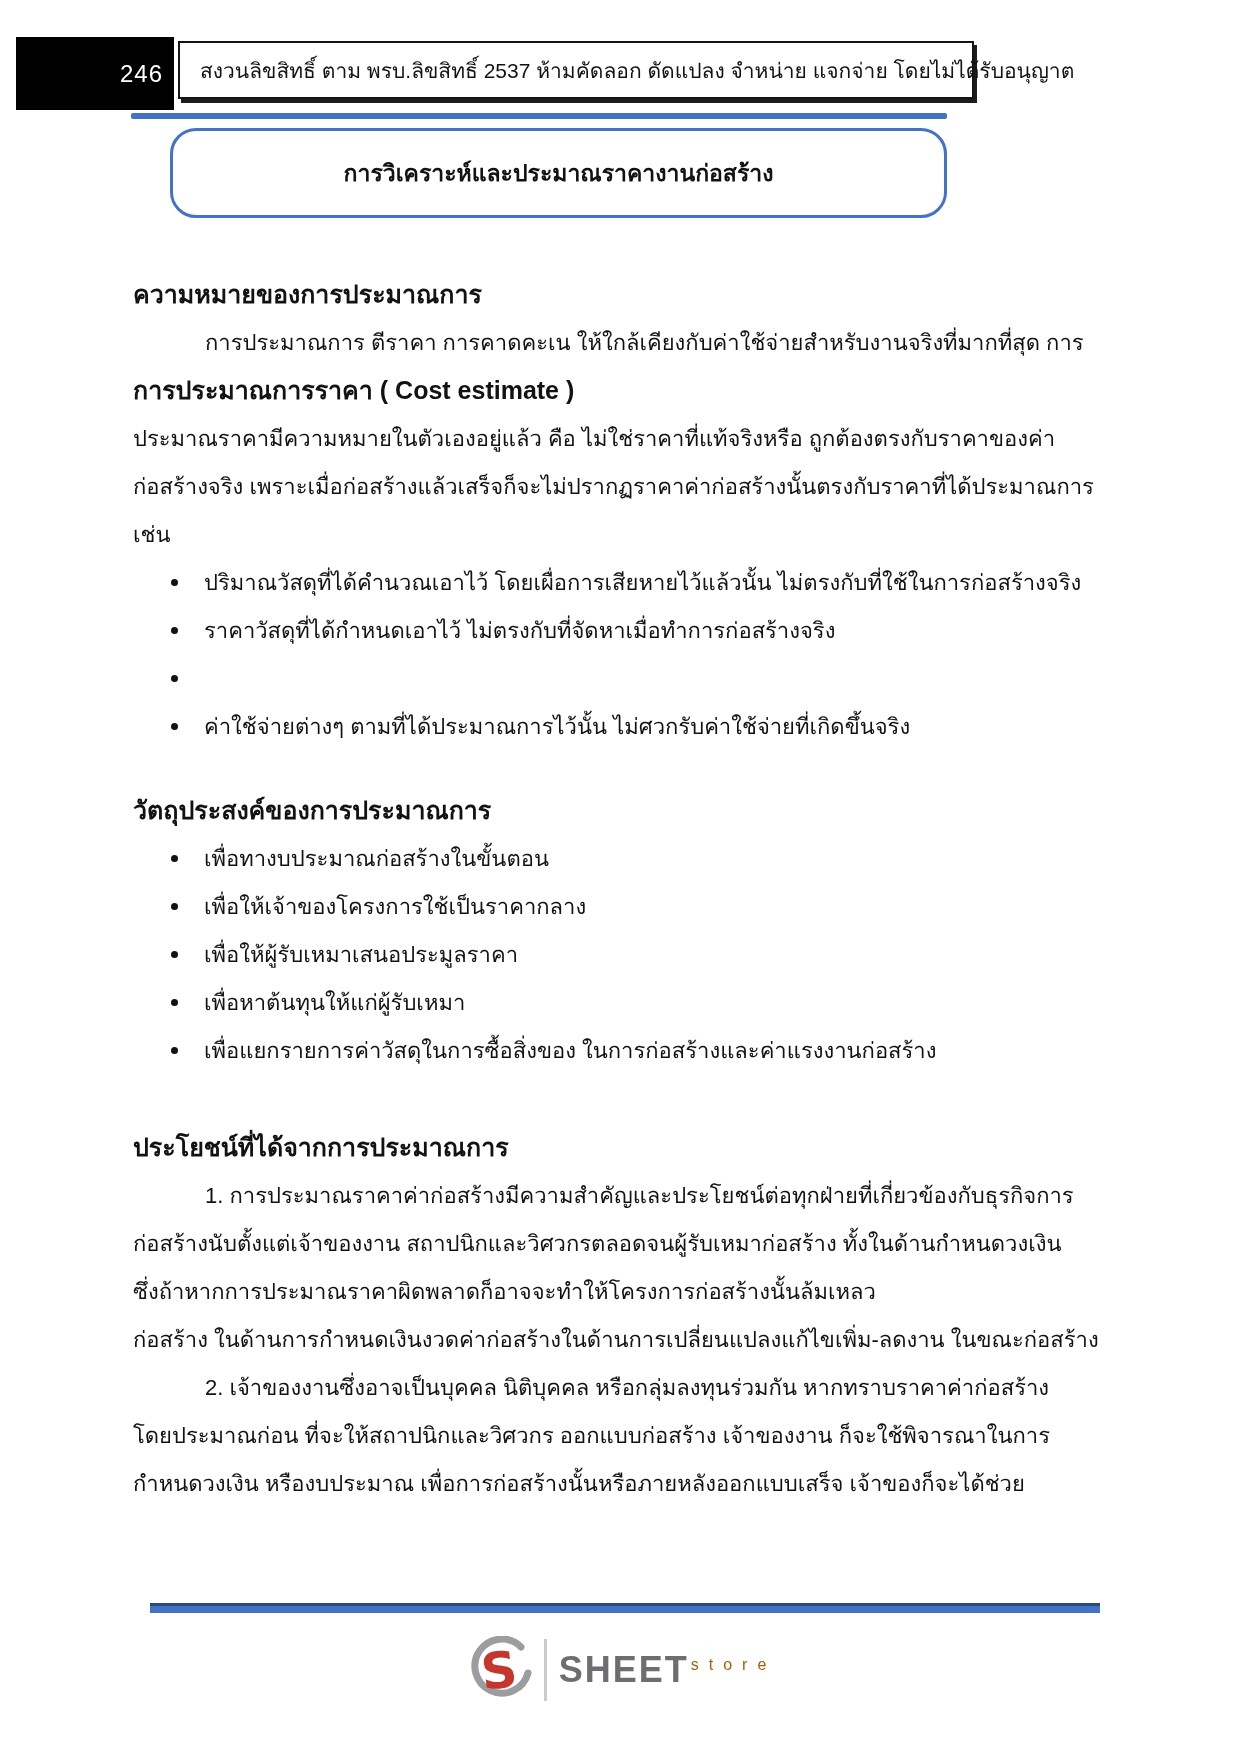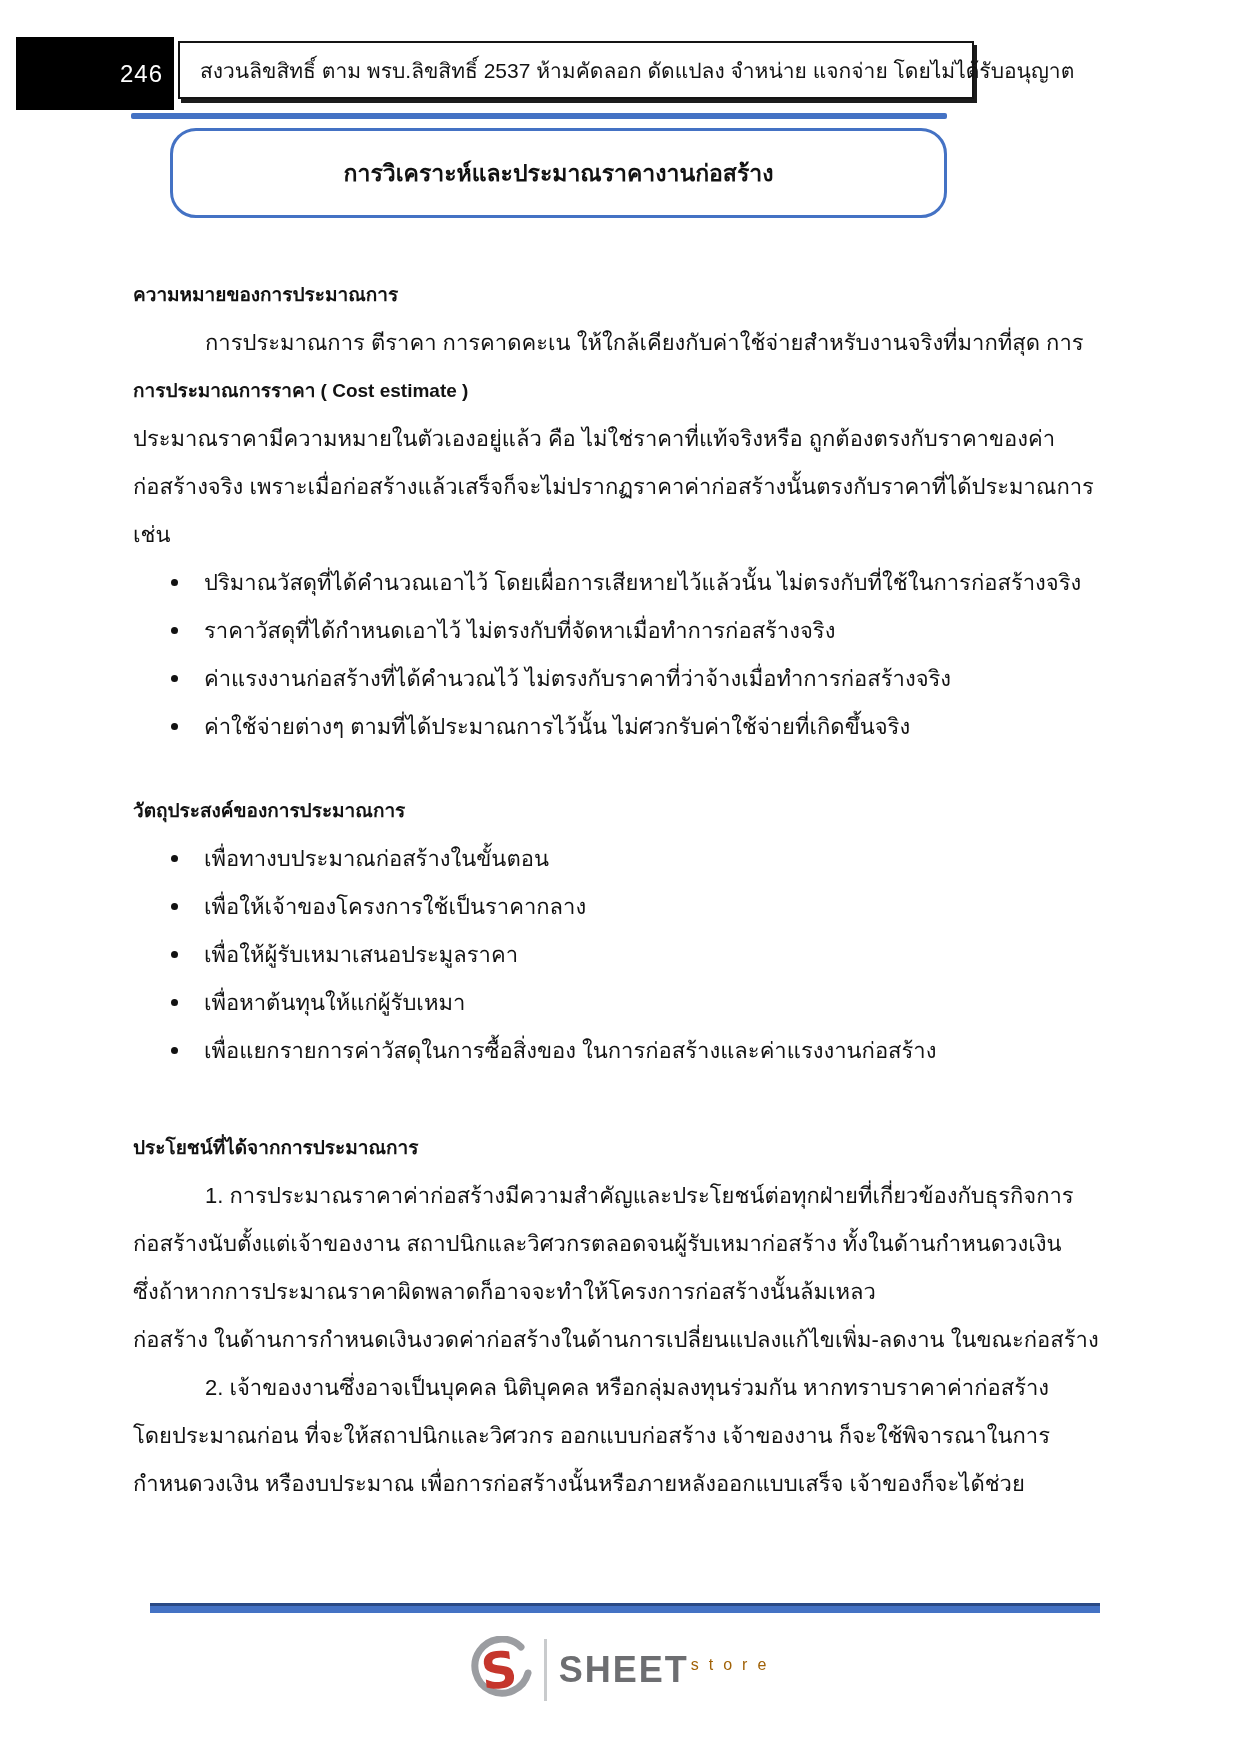--- a/index.html
+++ b/index.html
@@ -22,21 +22,21 @@
   .title-wrap{position:absolute;left:131px;top:113px;width:816px;}
   .title-topline{height:6px;background:#4472c4;border-radius:2px;}
   .title-box{
     margin-top:9px;height:84px;border:3px solid #4472c4;border-radius:26px;
     display:flex;align-items:center;justify-content:center;
     font-size:23px;font-weight:bold;background:#ffffff;margin-left:39px;
   }
   
   .content{position:absolute;left:133px;top:270px;width:815px;font-size:22px;}
   .row{height:48px;display:flex;align-items:center;white-space:nowrap;}
-  .h{font-weight:bold;font-size:19px;}
+  .h{font-weight:bold;font-size:25px;}
   .indent{padding-left:72px;}
   .bullet .dot{
     width:7px;height:7px;border-radius:50%;background:#121212;
     margin-left:38px;margin-right:26px;flex:0 0 auto;
   }
   .sp36{height:36px;}
   .sp49{height:49px;}
   
   .footer-rule{
     position:absolute;left:150px;top:1603px;width:950px;height:10px;
@@ -83,21 +83,20 @@
     <div class="row bullet">
       <span class="dot"></span>
       <span>ปริมาณวัสดุที่ได้คำนวณเอาไว้ โดยเผื่อการเสียหายไว้แล้วนั้น ไม่ตรงกับที่ใช้ในการก่อสร้างจริง</span>
     </div>
     <div class="row bullet">
       <span class="dot"></span>
       <span>ราคาวัสดุที่ได้กำหนดเอาไว้ ไม่ตรงกับที่จัดหาเมื่อทำการก่อสร้างจริง</span>
     </div>
     <div class="row bullet">
       <span class="dot"></span>
-      <span>ค่าแรงงานก่อสร้างที่ได้คำนวณไว้ ไม่ตรงกับราคาที่ว่าจ้างเมื่อทำการก่อสร้างจริง</span>
     </div>
     <div class="row bullet">
       <span class="dot"></span>
       <span>ค่าใช้จ่ายต่างๆ ตามที่ได้ประมาณการไว้นั้น ไม่ศวกรับค่าใช้จ่ายที่เกิดขึ้นจริง</span>
     </div>
 
     <div class="sp36"></div>
 
     <div class="row h">วัตถุประสงค์ของการประมาณการ</div>
 

